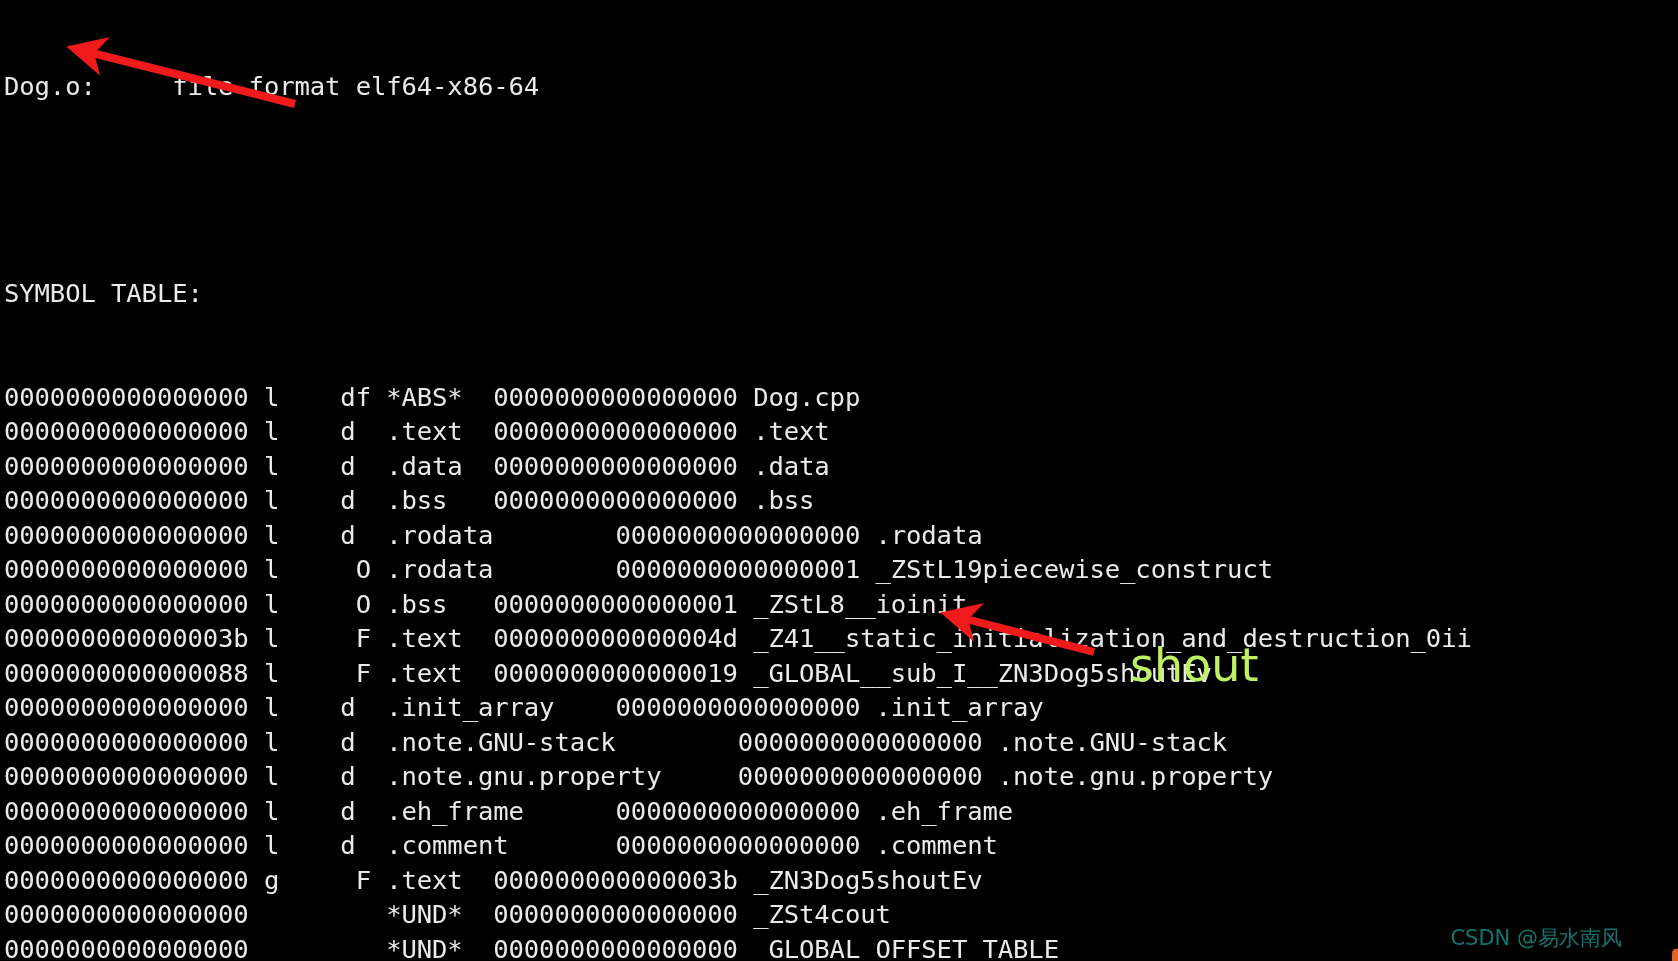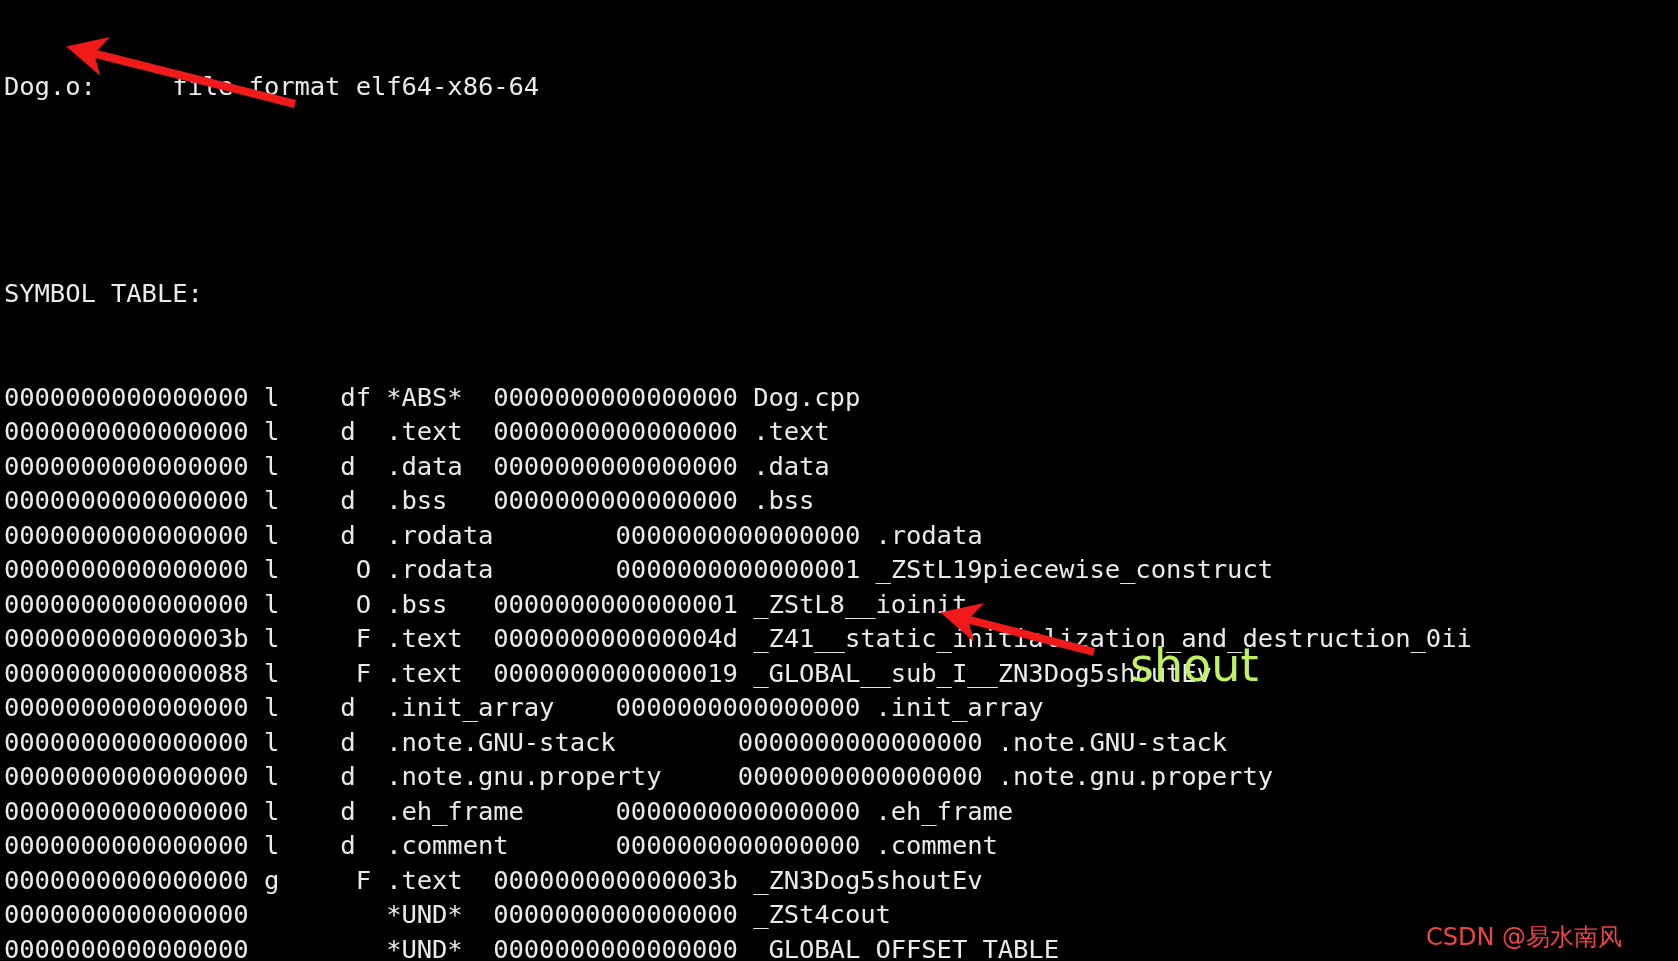--- a/index.html
+++ b/index.html
@@ -53,22 +53,22 @@
   }
   
   #watermark {
     position: absolute;
     right: 14px;
     bottom: 8px;
     display: flex;
     align-items: center;
     gap: 8px;
     font-family: "DejaVu Sans", sans-serif;
-    font-size: 24px;
-    color: #ef4444;
+    font-size: 21px;
+    color: #0f766e;
     white-space: pre;
   }
   #watermark .wm-logo {
     width: 34px;
     height: 30px;
     position: relative;
   }
 </style>
 </head>
 <body>

